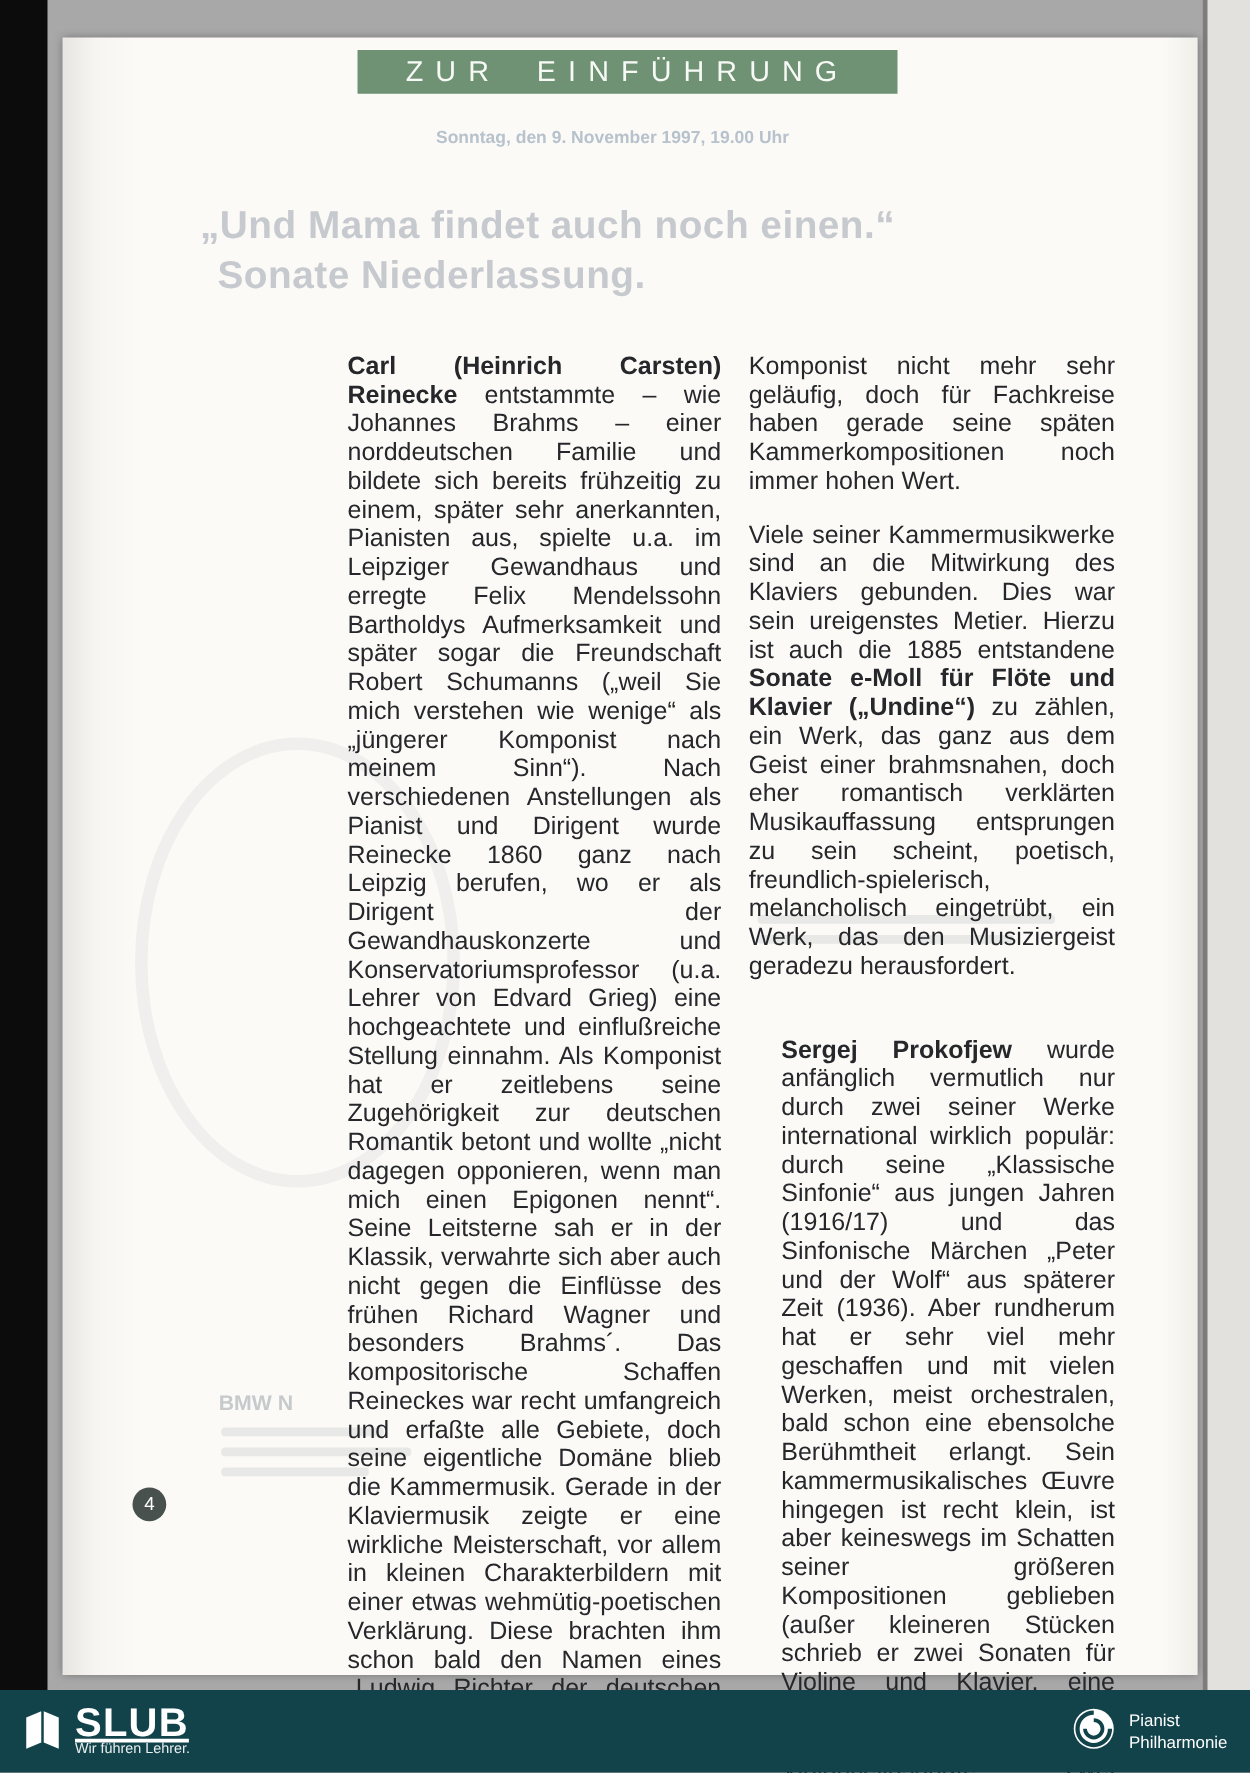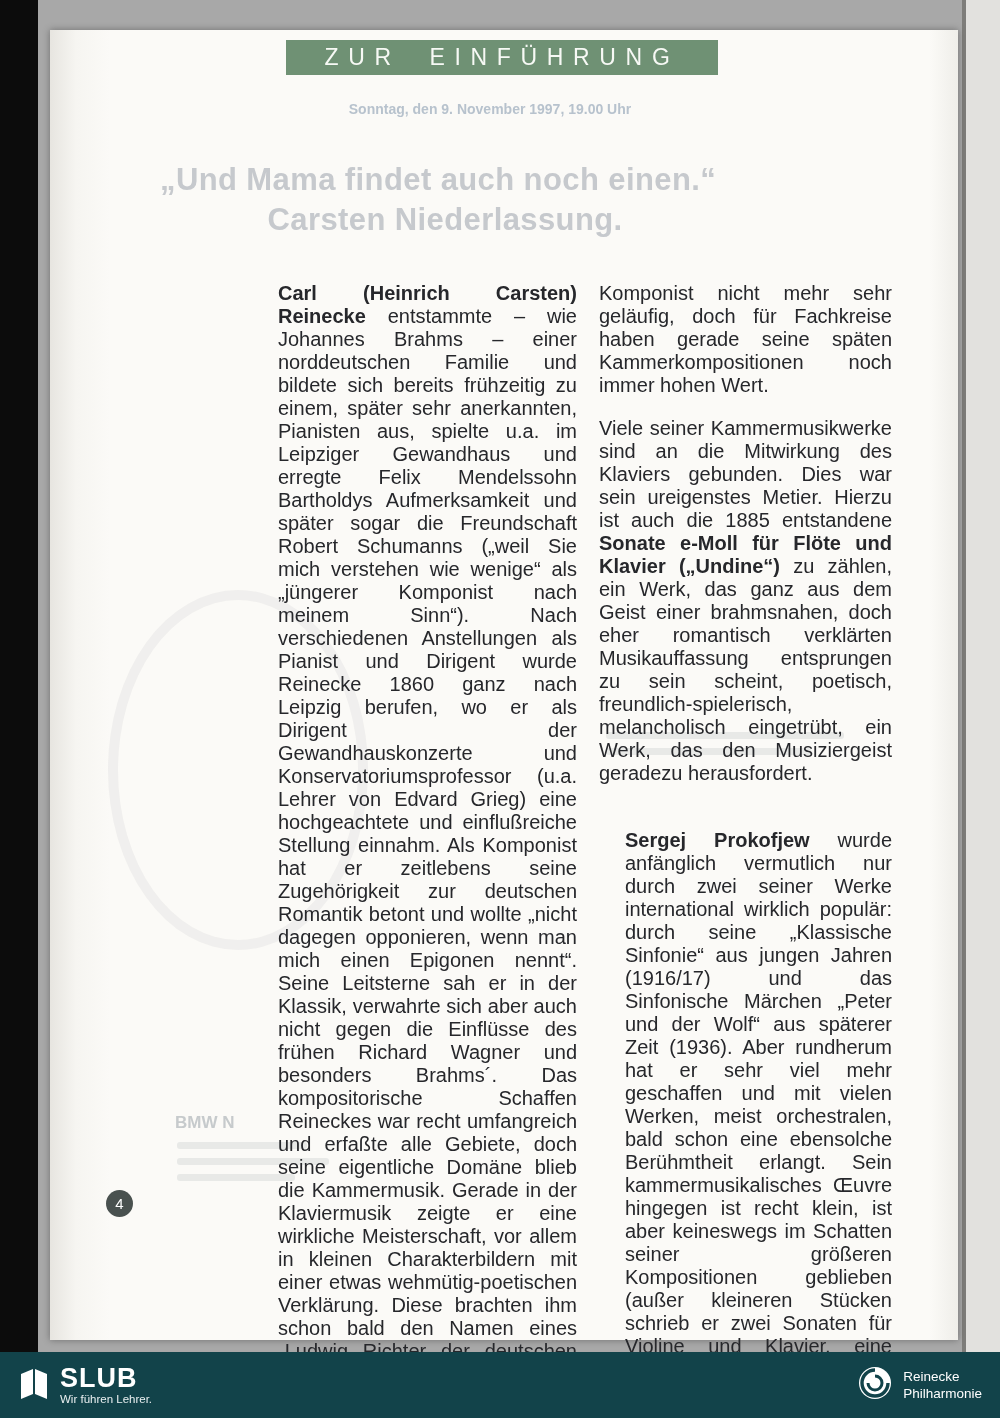--- a/index.html
+++ b/index.html
@@ -11,21 +11,21 @@
     background:#e2e1de;border-left:4px solid #7e7d7a;}
 
   .page{position:absolute;left:50px;top:30px;width:908px;height:1310px;
     background:linear-gradient(90deg,#e7e5e0 0,#f6f5f1 26px,#fbfaf7 60px,#fbfaf7 880px,#efeee9 100%);
     box-shadow:0 0 7px rgba(0,0,0,.35);}
 
   .header-bar{position:absolute;left:236px;top:10px;width:432px;height:35px;background:#6f9174;
     color:#f7f9f5;display:flex;align-items:center;justify-content:center;
     font-size:23px;font-weight:400;letter-spacing:.42em;word-spacing:.55em;white-space:nowrap;}
 
-  .ghost{position:absolute;user-select:none;pointer-events:none;text-align:center;}
+  .ghost{position:absolute;user-select:none;pointer-events:none;}
   .g-date{left:210px;top:68px;width:460px;text-align:center;font-size:14px;font-weight:bold;
     color:#b7c2cd;line-height:23px;filter:blur(.35px);}
   .g-head{left:110px;top:130px;font-size:31px;font-weight:bold;color:#c6c9cd;line-height:40px;
     letter-spacing:.4px;filter:blur(.45px);}
   .g-head .l2{display:block;margin-left:14px;}
   .g-circle{left:58px;top:560px;width:240px;height:340px;border:10px solid rgba(168,173,176,.13);
     border-radius:50%;}
   .g-bmw{left:125px;top:1083px;font-size:17px;font-weight:bold;color:#c6cacc;filter:blur(.5px);}
   .g-bar{position:absolute;height:7px;border-radius:3px;background:rgba(165,173,178,.22);}
 
@@ -40,21 +40,21 @@
 
   .page-num{position:absolute;left:56px;top:1160px;width:27px;height:27px;border-radius:50%;
     background:#49514f;color:#fff;display:flex;align-items:center;justify-content:center;
     font-size:15px;}
 
   footer{position:absolute;left:0;top:1352px;width:1000px;height:66px;background:#12434a;
     display:flex;align-items:center;justify-content:space-between;padding:0 18px;
     box-sizing:border-box;color:#fff;}
   .brand{display:flex;align-items:center;gap:10px;cursor:pointer;}
   .slub-text{display:flex;flex-direction:column;}
-  .slub-name{font-size:27px;font-weight:bold;letter-spacing:1px;line-height:26px;}
+  .slub-name{font-size:32px;font-weight:bold;letter-spacing:1px;line-height:26px;text-decoration:underline;}
   .slub-tag{font-size:11.5px;margin-top:2px;color:#e9eff0;}
   .dp-text{font-size:13.5px;line-height:17px;}
 </style>
 </head>
 <body>
 
 <div class="stage">
 
   <div class="left-strip"></div>
   <div class="right-strip"></div>
@@ -63,21 +63,21 @@
 
     <div class="header-bar">
       <span>ZUR EINFÜHRUNG</span>
     </div>
 
     <div class="ghost g-date">
       <div>Sonntag, den 9. November 1997, 19.00 Uhr</div>
     </div>
     <div class="ghost g-head">
       <span>„Und Mama findet auch noch einen.“</span>
-      <span class="l2">Carsten Niederlassung.</span>
+      <span class="l2">Sonate Niederlassung.</span>
     </div>
     <div class="ghost g-circle"></div>
     <div class="ghost g-bmw">BMW N</div>
     <div class="g-bar" style="left:127px;top:1112px;width:130px;"></div>
     <div class="g-bar" style="left:127px;top:1128px;width:152px;"></div>
     <div class="g-bar" style="left:127px;top:1144px;width:118px;"></div>
     <div class="g-bar" style="left:556px;top:702px;width:238px;"></div>
     <div class="g-bar" style="left:556px;top:718px;width:205px;"></div>
 
     <div class="col col-left">
@@ -110,18 +110,18 @@
 
     <div class="brand">
       <span>
         <svg width="36" height="36" viewBox="0 0 36 36" aria-hidden="true">
           <circle cx="18" cy="18" r="16" fill="#ffffff"></circle>
           <path d="M18 5 a13 13 0 1 0 13 13" stroke="#12434a" stroke-width="3.4" fill="none"></path>
           <path d="M18 11 a7 7 0 1 1 -7 7" stroke="#12434a" stroke-width="3" fill="none"></path>
         </svg>
       </span>
       <span class="dp-text">
-        <span>Reinecke</span><br>
+        <span>Pianist</span><br>
         <span>Philharmonie</span>
       </span>
     </div>
   </footer>
 </div>
 
 </body></html>

